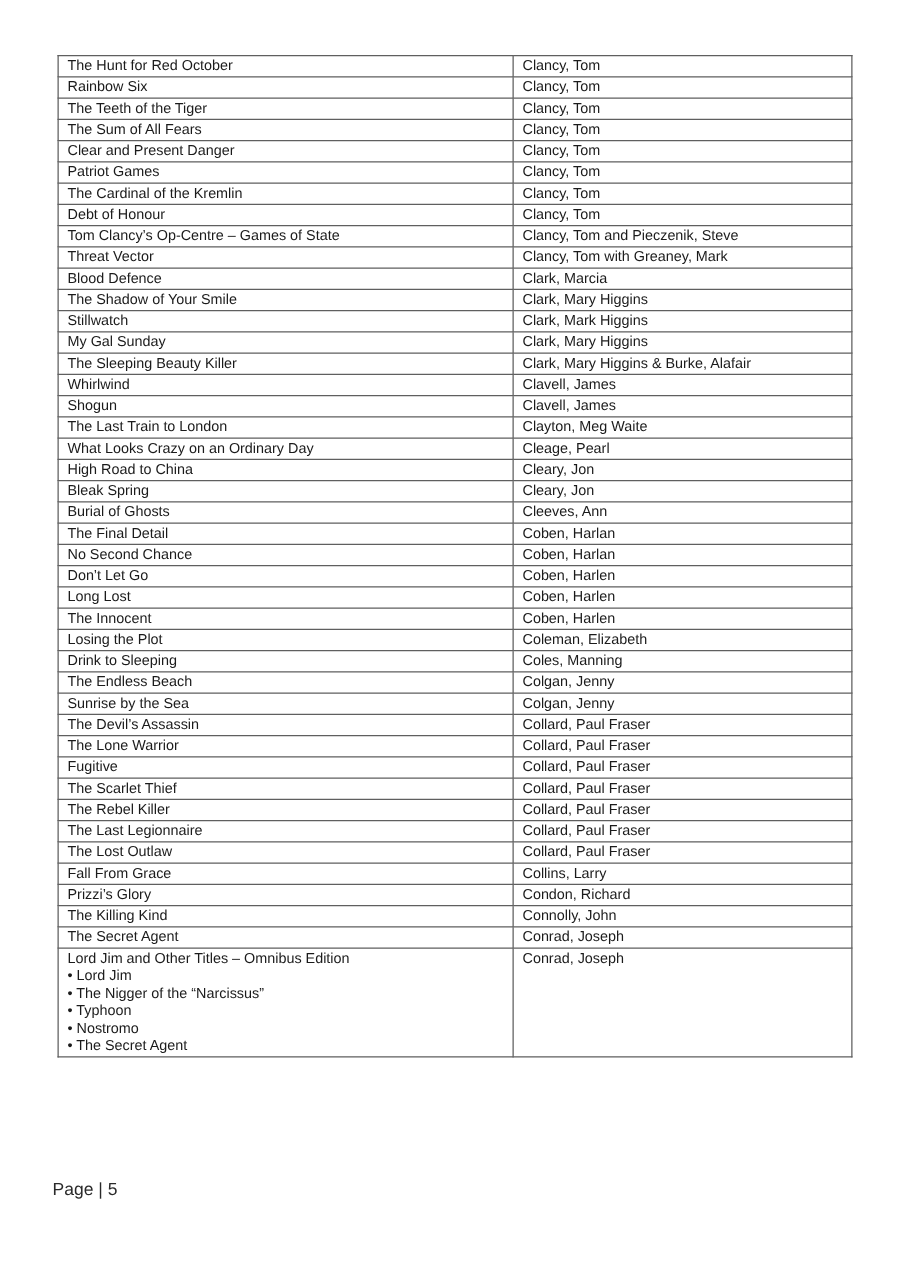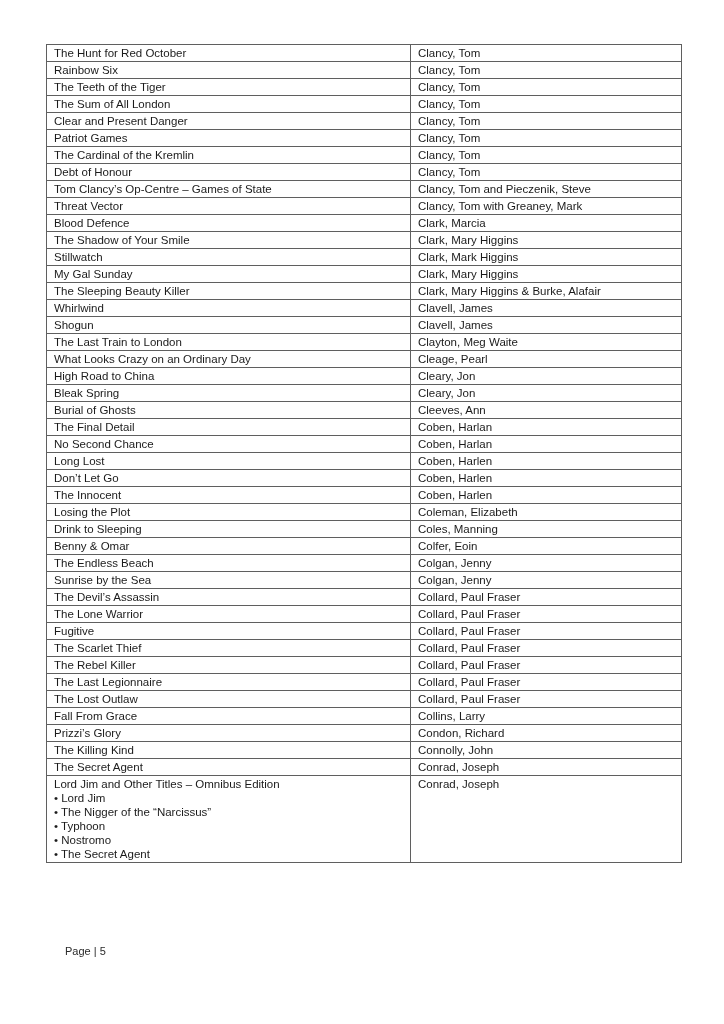--- a/index.html
+++ b/index.html
@@ -35,24 +35,23 @@
     vertical-align: top;
     white-space: nowrap;
   }
   td.title-cell  { width: 350px; margin-top: 32px; }
   td.author-cell { width: 257px; }
   .sub-title { padding-left: 0px; }
   .footer {
     position: absolute;
     left: 42px;
     top: 944px;
-    font-size: 11px;
+    font-size: 14px;
     line-height: 14px;
     color: #2a2a2a;
-    margin-left: 23px;
   }
 </style>
 </head>
 <body>
 
 <div class="page">
   <table class="book-table">
     <tbody>
         <tr>
           <td class="title-cell">
@@ -67,21 +66,21 @@
           <td class="author-cell">Clancy, Tom</td>
         </tr>
         <tr>
           <td class="title-cell">
             <div>The Teeth of the Tiger</div>
           </td>
           <td class="author-cell">Clancy, Tom</td>
         </tr>
         <tr>
           <td class="title-cell">
-            <div>The Sum of All London</div>
+            <div>The Sum of All Fears</div>
           </td>
           <td class="author-cell">Clancy, Tom</td>
         </tr>
         <tr>
           <td class="title-cell">
             <div>Clear and Present Danger</div>
           </td>
           <td class="author-cell">Clancy, Tom</td>
         </tr>
         <tr>
@@ -193,53 +192,47 @@
           <td class="author-cell">Coben, Harlan</td>
         </tr>
         <tr>
           <td class="title-cell">
             <div>No Second Chance</div>
           </td>
           <td class="author-cell">Coben, Harlan</td>
         </tr>
         <tr>
           <td class="title-cell">
+            <div>Don’t Let Go</div>
+          </td>
+          <td class="author-cell">Coben, Harlen</td>
+        </tr>
+        <tr>
+          <td class="title-cell">
             <div>Long Lost</div>
           </td>
           <td class="author-cell">Coben, Harlen</td>
         </tr>
         <tr>
           <td class="title-cell">
-            <div>Don’t Let Go</div>
+            <div>The Innocent</div>
           </td>
           <td class="author-cell">Coben, Harlen</td>
         </tr>
         <tr>
           <td class="title-cell">
-            <div>The Innocent</div>
-          </td>
-          <td class="author-cell">Coben, Harlen</td>
-        </tr>
-        <tr>
-          <td class="title-cell">
             <div>Losing the Plot</div>
           </td>
           <td class="author-cell">Coleman, Elizabeth</td>
         </tr>
         <tr>
           <td class="title-cell">
             <div>Drink to Sleeping</div>
           </td>
           <td class="author-cell">Coles, Manning</td>
-        </tr>
-        <tr>
-          <td class="title-cell">
-            <div>Benny &amp; Omar</div>
-          </td>
-          <td class="author-cell">Colfer, Eoin</td>
         </tr>
         <tr>
           <td class="title-cell">
             <div>The Endless Beach</div>
           </td>
           <td class="author-cell">Colgan, Jenny</td>
         </tr>
         <tr>
           <td class="title-cell">
             <div>Sunrise by the Sea</div>

